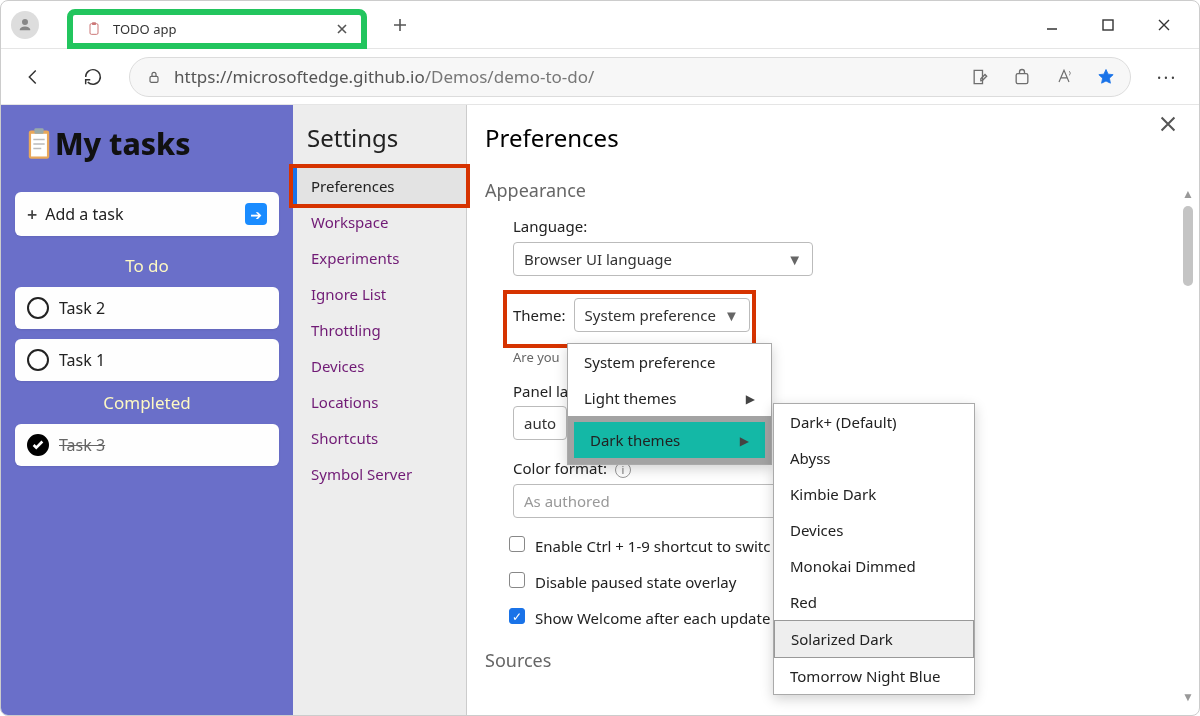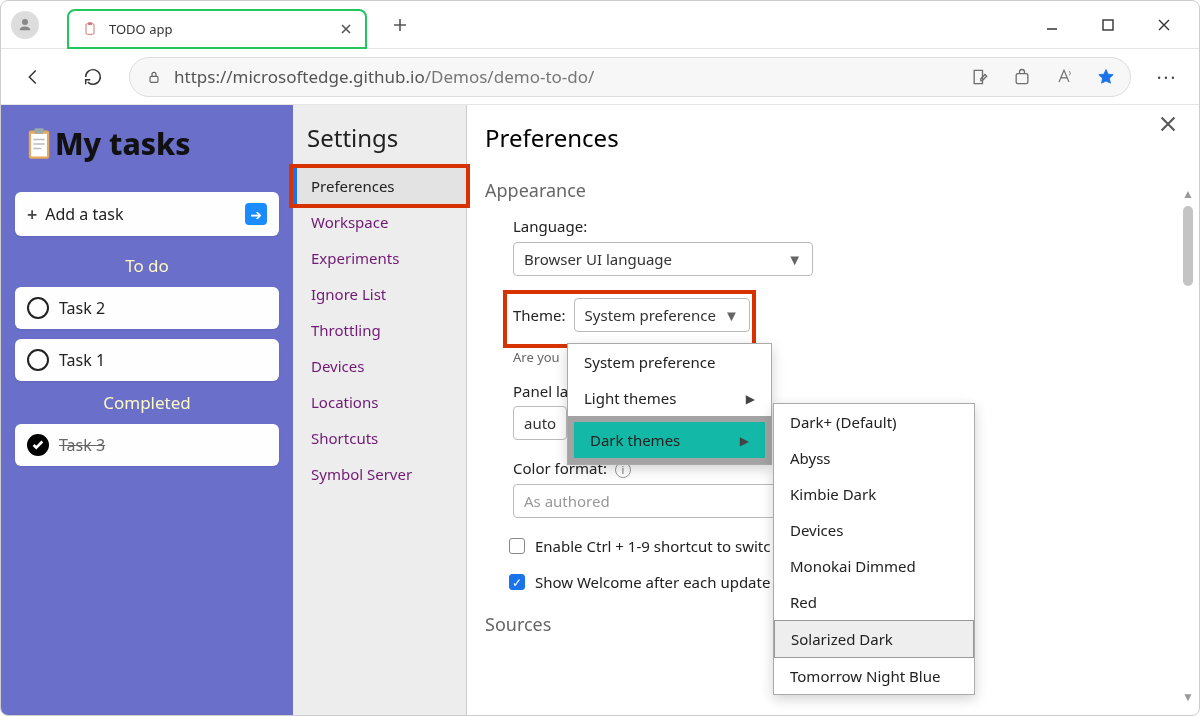--- a/index.html
+++ b/index.html
@@ -2,21 +2,21 @@
 <html><head>
 <meta charset="utf-8">
 <style>
   * { box-sizing: border-box; margin: 0; padding: 0; font-family: "Segoe UI", system-ui, -apple-system, sans-serif; }
   body { width: 1200px; height: 716px; background: #fff; border: 1px solid #ccc; border-radius: 8px; overflow: hidden; position: relative; }
 
   
   .titlebar { height: 48px; display: flex; align-items: center; padding: 0 10px; border-bottom: 1px solid #e5e5e5; }
   .avatar { width: 28px; height: 28px; border-radius: 50%; background: #ddd; display: flex; align-items: center; justify-content: center; margin-right: 28px; }
   .avatar svg { width: 18px; height: 18px; fill: #888; }
-  .tab { height: 40px; background: #fff; border: 2px solid #22c55e; border-radius: 8px 8px 0 0; display: flex; align-items: center; padding: 0 10px 0 12px; width: 300px; margin-top: 8px; }
+  .tab { height: 40px; background: #fff; border: 6px solid #22c55e; border-radius: 8px 8px 0 0; display: flex; align-items: center; padding: 0 10px 0 12px; width: 300px; margin-top: 8px; }
   .tab-favicon { width: 18px; height: 18px; margin-right: 10px; display: flex; align-items: center; justify-content: center; }
   .tab-title { font-size: 13px; color: #333; flex: 1; }
   .tab-close { width: 18px; height: 18px; display: flex; align-items: center; justify-content: center; color: #555; }
   .newtab { width: 30px; height: 30px; display: flex; align-items: center; justify-content: center; margin-left: 18px; color: #444; font-size: 14px; }
   .win-controls { margin-left: auto; display: flex; gap: 26px; padding-right: 10px; }
   .win-btn { width: 30px; height: 30px; display: flex; align-items: center; justify-content: center; color: #333; }
 
   
   .toolbar { height: 56px; display: flex; align-items: center; padding: 0 14px; gap: 10px; border-bottom: 1px solid #e5e5e5; }
   .nav-btn { width: 36px; height: 36px; display: flex; align-items: center; justify-content: center; color: #333; border-radius: 4px; }
@@ -65,21 +65,21 @@
   .form-label { font-size: 15px; color: #222; display: block; margin-bottom: 6px; }
   .select-box { border: 1px solid #bbb; border-radius: 4px; padding: 6px 10px; font-size: 15px; color: #333; background:#fff; display: inline-flex; align-items: center; min-width: 300px; justify-content: space-between; }
   .select-box.small { min-width: 50px; }
   .select-box .caret { color:#666; margin-left:8px; }
   .theme-row { display: inline-flex; align-items: center; gap: 8px; }
   .theme-row .theme-label { font-size: 15px; color: #222; }
   .theme-row.red-hl { outline: 4px solid #d63300; padding: 4px 2px 12px 6px; }
   .help-text { font-size: 13px; color: #666; margin-left: 28px; margin-top: 4px; }
   .info-circle { display:inline-flex; width:16px; height:16px; border:1px solid #999; border-radius:50%; align-items:center; justify-content:center; font-size:11px; color:#777; margin-left:4px;}
   .text-input { border: 1px solid #bbb; border-radius: 4px; padding: 6px 10px; font-size: 15px; color: #999; background:#fff; width: 300px;}
-  .checkbox-row { margin-left: 24px; display: flex; align-items: center; gap: 10px; font-size: 15px; color: #222; margin-bottom: 16px;}
+  .checkbox-row { margin-left: 24px; display: flex; align-items: flex-start; gap: 10px; font-size: 15px; color: #222; margin-bottom: 16px;}
   .checkbox { width: 16px; height: 16px; border: 1px solid #888; border-radius: 3px; display:flex; align-items:center; justify-content:center;}
   .checkbox.checked { background: #1a73e8; border-color:#1a73e8; color:#fff; font-size:12px;}
 
   
   .popup-menu { position: absolute; background: #fff; border: 1px solid #aaa; box-shadow: 0 4px 12px rgba(0,0,0,0.18); z-index: 30; }
   .popup-menu .item { padding: 8px 16px; font-size: 15px; color: #222; display: flex; align-items: center; justify-content: space-between; min-width: 180px;}
   .popup-menu .item.hovered { background: #14b8a6; border: 6px solid #a3a3a3; }
   .popup-menu .item .arrow { color:#444; font-size:12px;}
   .sub-popup .item { min-width: 200px; }
   .sub-popup .item.hovered { background: #eee; border: 1px solid #999;}
@@ -282,20 +282,24 @@
         <span class="info-circle">i</span>
       </span>
       <div class="text-input">As authored</div>
     </div>
 
     <div class="checkbox-row">
       <span class="checkbox"></span>
       <span>Enable Ctrl + 1-9 shortcut to switc</span>
     </div>
     <div class="checkbox-row">
+      <span class="checkbox"></span>
+      <span>Disable paused state overlay</span>
+    </div>
+    <div class="checkbox-row">
       <span class="checkbox checked">✓</span>
       <span>Show Welcome after each update</span>
     </div>
 
     <div class="section-title" style="margin-top:20px;">Sources</div>
 
     <div class="scroll-track">
       <span class="scroll-arrow">▲</span>
       <div class="scroll-thumb"></div>
       <span class="scroll-arrow" style="margin-top:auto;">▼</span>

